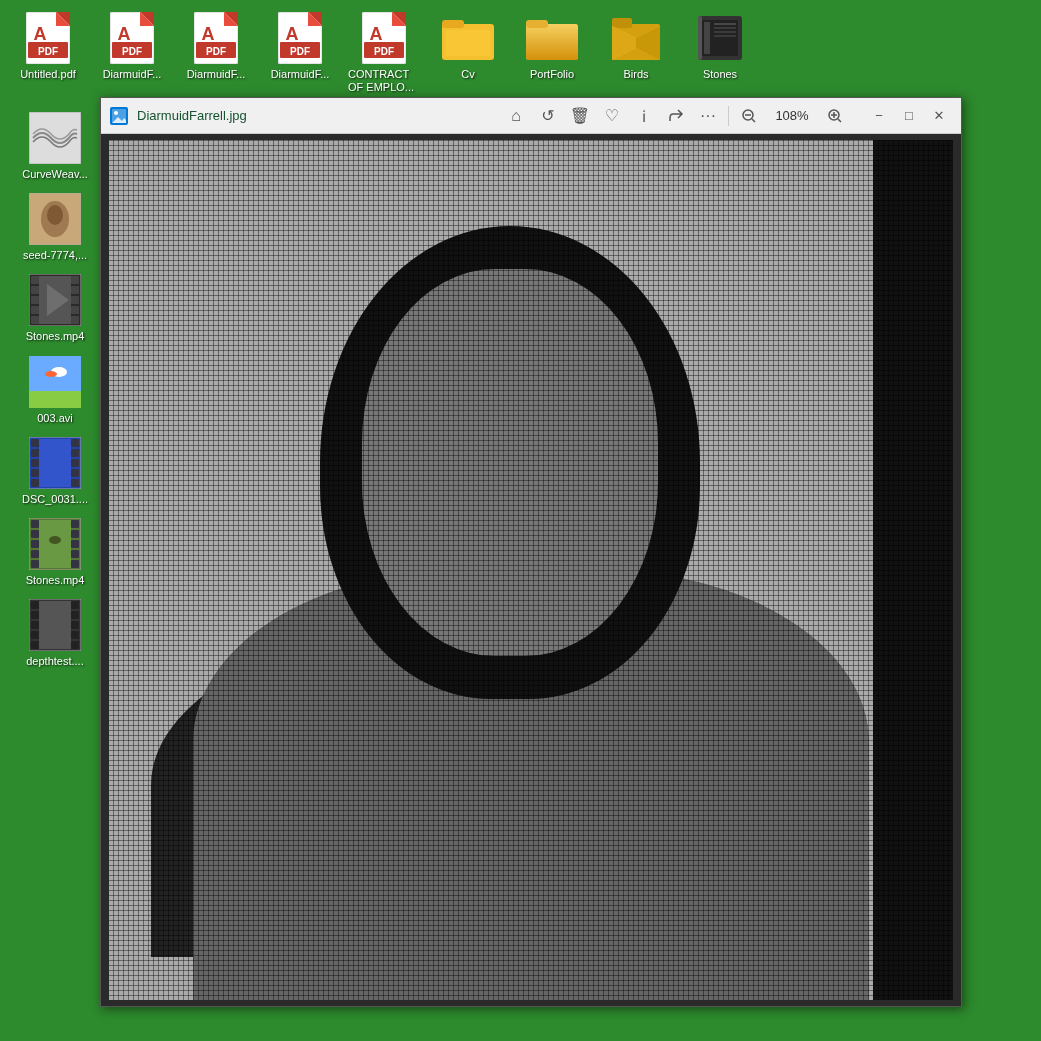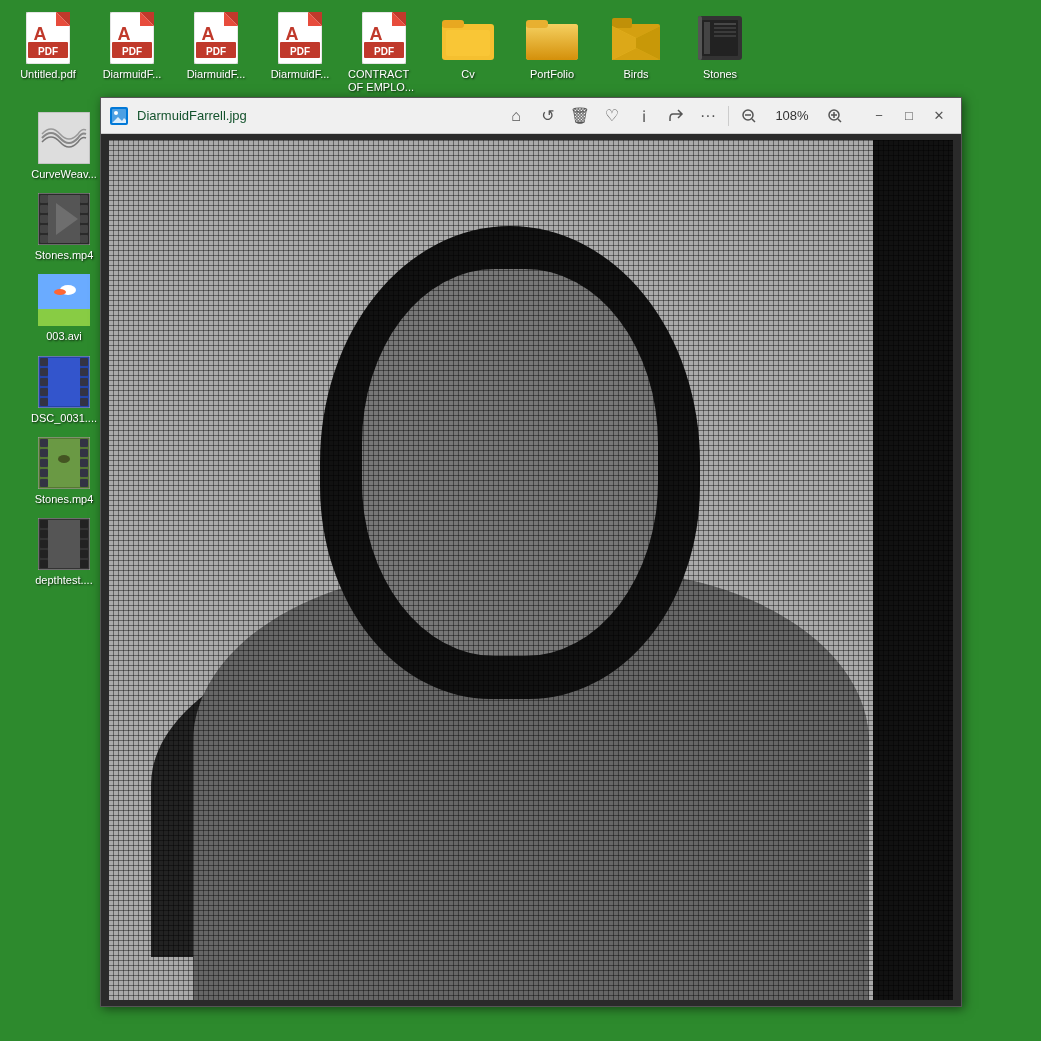--- a/index.html
+++ b/index.html
@@ -55,21 +55,21 @@
       text-shadow: 1px 1px 2px rgba(0,0,0,0.8);
       word-break: break-word;
       max-width: 76px;
       line-height: 1.2;
     }
 
     
     .left-icons {
       position: absolute;
       top: 100px;
-      left: 16px;
+      left: 7px;
       display: flex;
       flex-direction: column;
       gap: 4px;
       padding: 8px;
     }
 
     
     .viewer-window {
       position: absolute;
       top: 97px;
@@ -424,20 +424,31 @@
           <rect width="52" height="52" fill="none" stroke="#aaa" stroke-width="1"></rect>
 
           <path d="M4,26 Q13,16 22,26 Q31,36 40,26 Q44,20 48,22" fill="none" stroke="#888" stroke-width="2"></path>
           <path d="M4,30 Q13,20 22,30 Q31,40 40,30 Q44,24 48,26" fill="none" stroke="#777" stroke-width="1.5"></path>
           <path d="M4,22 Q13,12 22,22 Q31,32 40,22 Q44,16 48,18" fill="none" stroke="#999" stroke-width="1.5"></path>
         </svg>
       </div>
       <div class="icon-label">CurveWeav...</div>
     </div>
 
+    <div class="desktop-icon">
+      <div class="icon-image">
+        <svg width="52" height="52" viewBox="0 0 52 52">
+          <rect width="52" height="52" fill="#c8a878"></rect>
+          <rect width="52" height="52" fill="none" stroke="#aaa" stroke-width="1"></rect>
+          <ellipse cx="26" cy="26" rx="14" ry="18" fill="#8b6540" opacity="0.7"></ellipse>
+          <ellipse cx="26" cy="22" rx="8" ry="10" fill="#6b4520" opacity="0.6"></ellipse>
+        </svg>
+      </div>
+      <div class="icon-label">seed-7774,...</div>
+    </div>
 
 
     <div class="desktop-icon">
       <div class="icon-image">
         <svg width="52" height="52" viewBox="0 0 52 52">
           <rect width="52" height="52" fill="#2a2a2a"></rect>
           <rect width="52" height="52" fill="none" stroke="#aaa" stroke-width="1"></rect>
 
           <rect x="2" y="2" width="8" height="8" fill="#444" rx="1"></rect>
           <rect x="2" y="12" width="8" height="8" fill="#444" rx="1"></rect>

